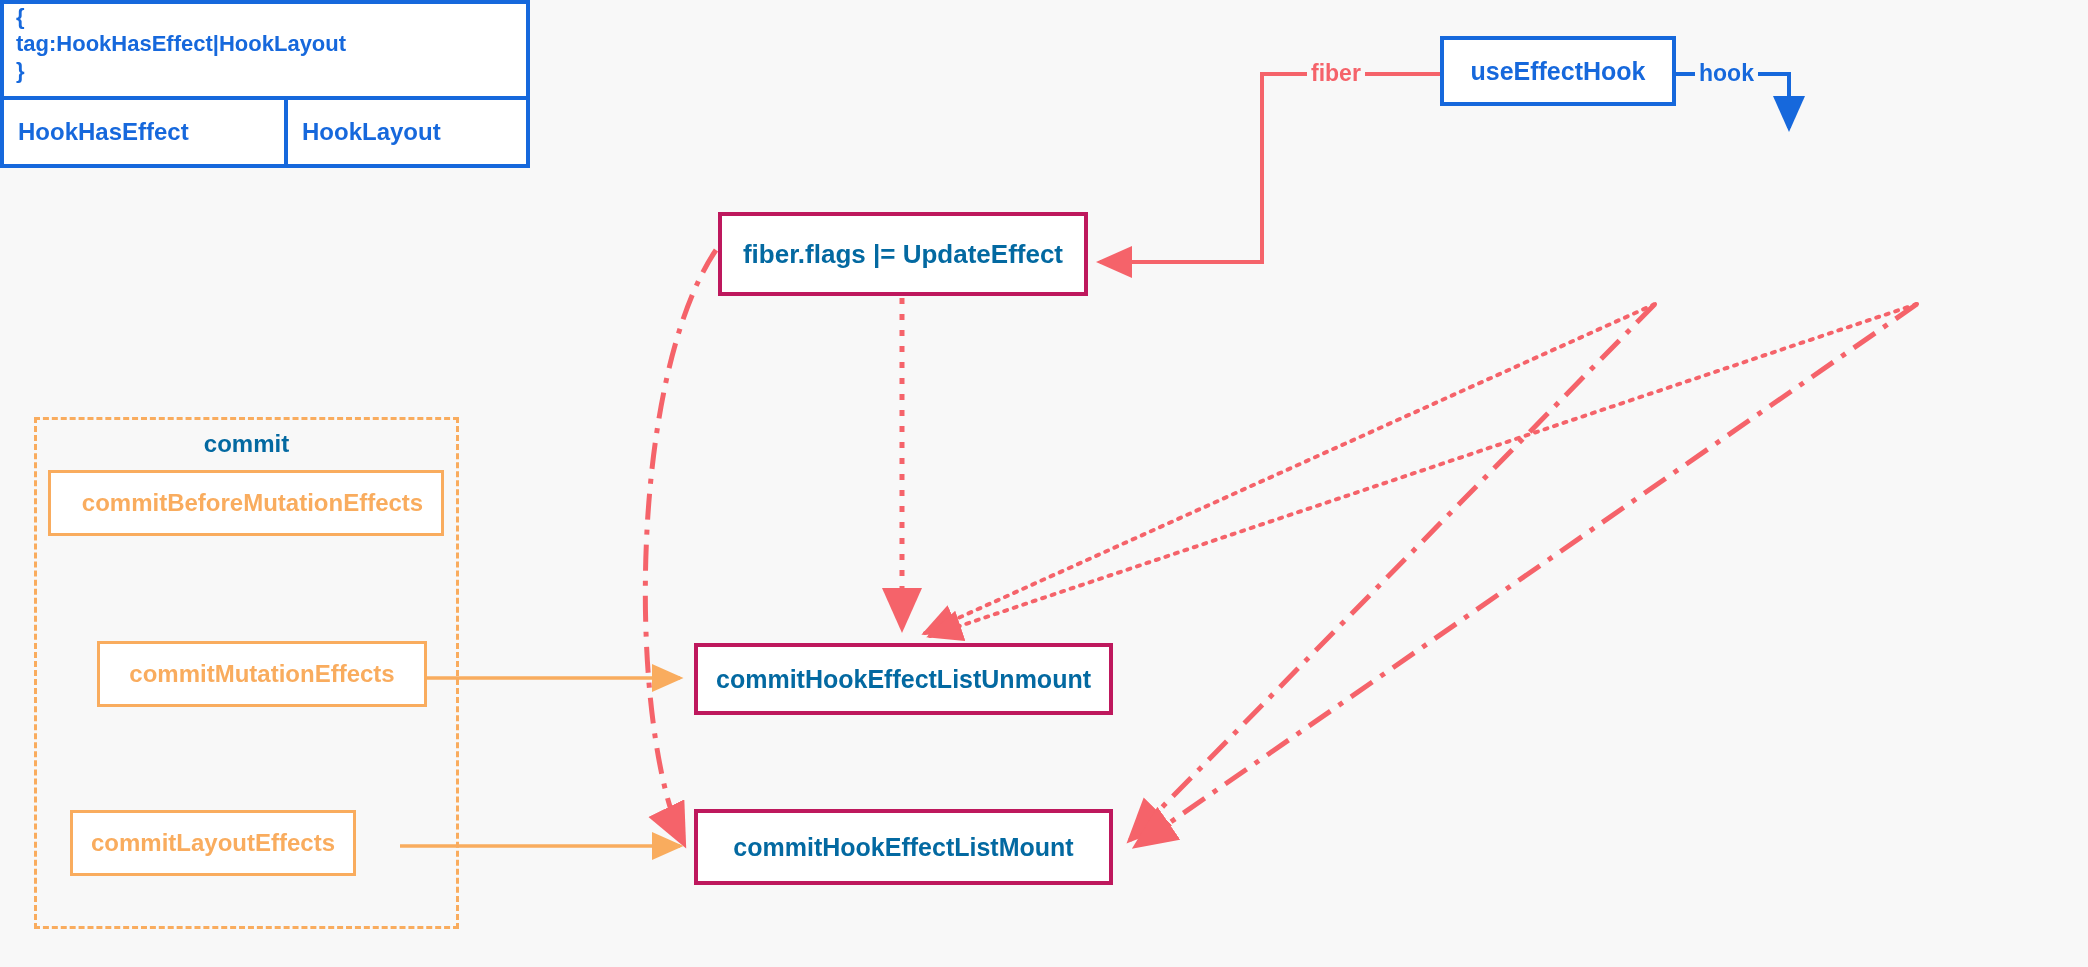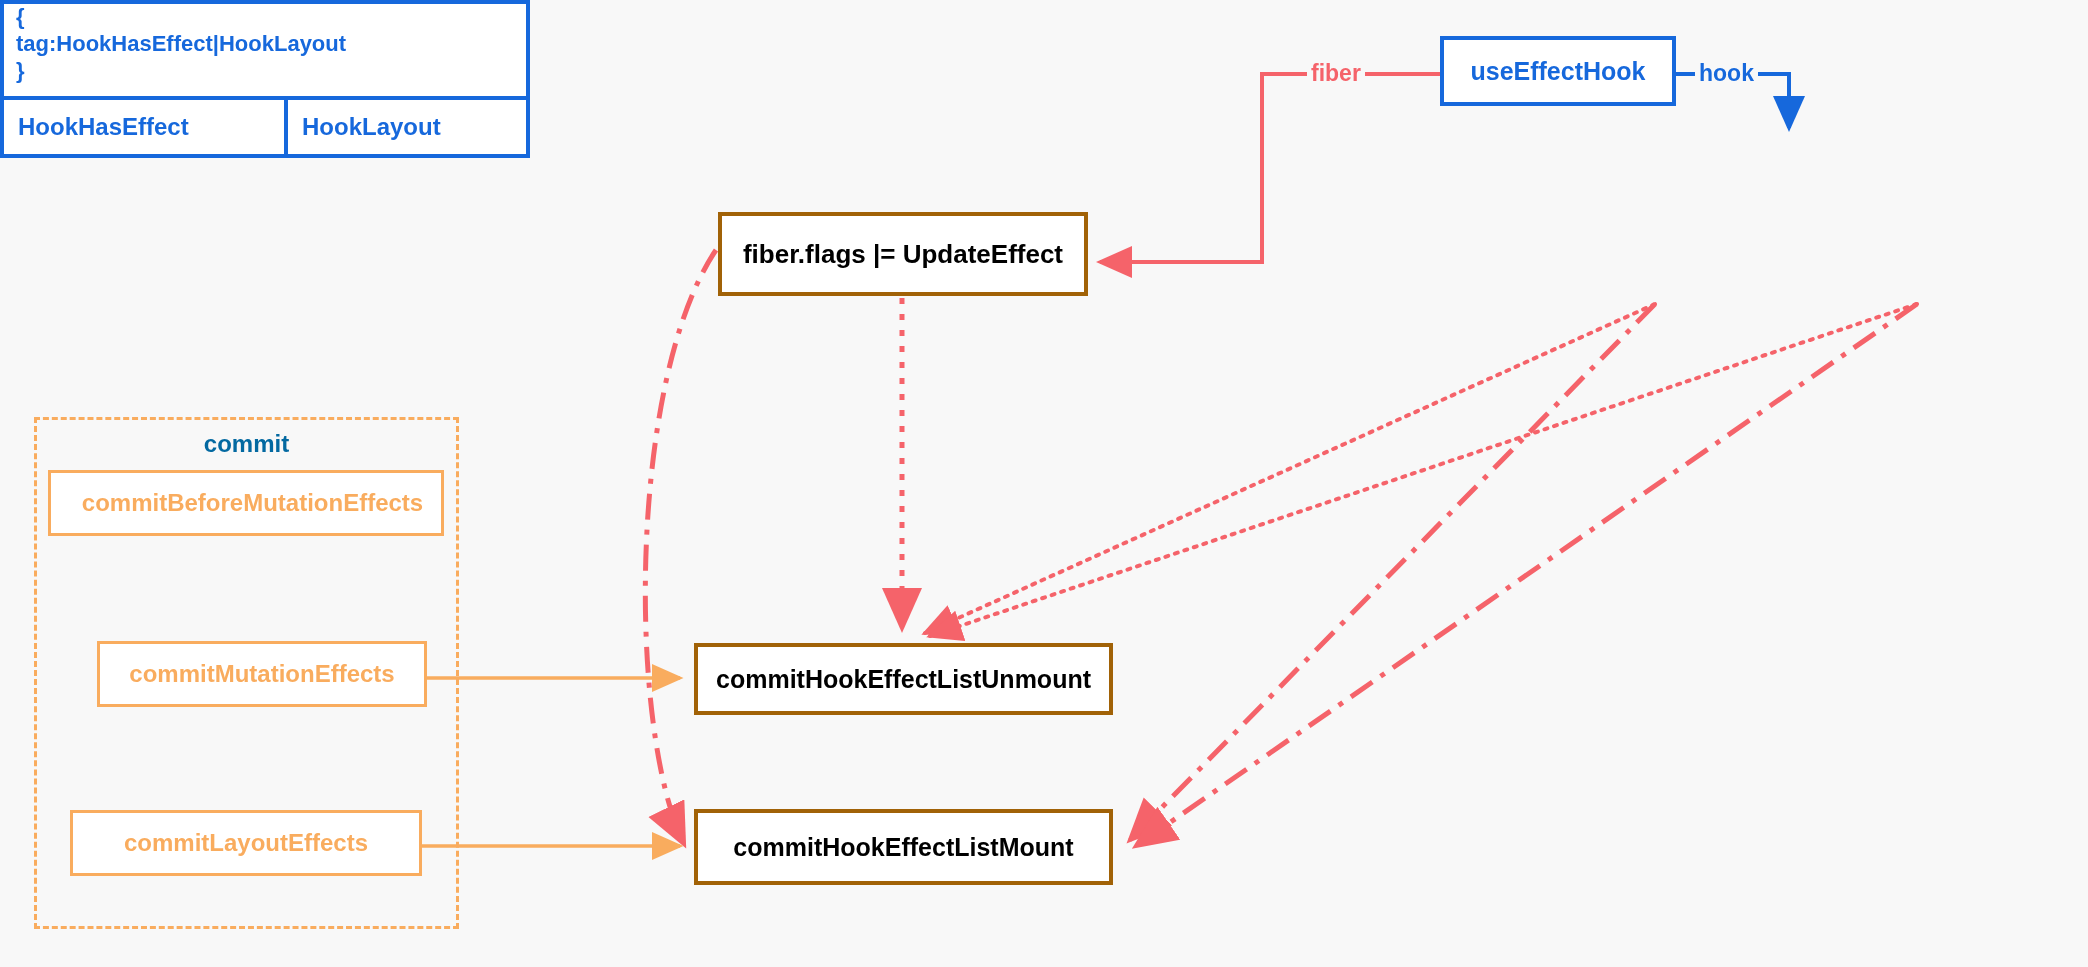--- a/index.html
+++ b/index.html
@@ -21,44 +21,44 @@
     font-weight:bold;
     white-space:nowrap;
   }
   
   .blue{border:4px solid #1668dc;color:#1668dc;}
   #use-effect-hook{left:1440px;top:36px;width:236px;height:70px;justify-content:center;font-size:25px;text-align:right;}
   #hook-object{left:1522px;top:142px;width:530px;height:100px;border:4px solid #1668dc;background:#fff;
       color:#1668dc;display:block;padding:0;box-sizing:border-box;}
   .code-line{font-size:22px;font-weight:bold;line-height:1.22;padding-left:12px;}
   .code-line.indent{}
-  #hook-flags{left:1522px;top:242px;width:530px;height:58px;border:4px solid #1668dc;border-top:none;
+  #hook-flags{left:1522px;top:242px;width:530px;height:68px;border:4px solid #1668dc;border-top:none;
       box-sizing:border-box;display:flex;background:#fff;}
   .flag-cell{flex:1;display:flex;align-items:center;padding-left:14px;color:#1668dc;font-size:24px;font-weight:bold;}
   .flag-cell + .flag-cell{border-left:4px solid #1668dc;margin-left:42px;}
 
   
-  .red{border:4px solid #a16207;color:#000000;}
+  .red{border:4px solid #be185d;color:#0369a1;}
   #fiber-flags-node{left:718px;top:212px;width:370px;height:84px;justify-content:center;font-size:26px;}
   #unmount-node{left:694px;top:643px;width:419px;height:72px;justify-content:center;font-size:25px;}
   #mount-node{left:694px;top:809px;width:419px;height:76px;justify-content:center;font-size:25px;}
 
   
   .orange{border:3px solid #f9ac5e;color:#f9ac5e;}
   #commit-group{
     position:absolute;left:34px;top:417px;width:425px;height:512px;
     border:3px dashed #f9ac5e;box-sizing:border-box;background:transparent;
   }
   #commit-title{
     position:absolute;left:34px;top:430px;width:425px;text-align:center;
     color:#0369a1;font-size:24px;font-weight:bold;
   }
   #before-mutation-node{left:48px;top:470px;width:396px;height:66px;justify-content:center;font-size:24px;padding-left:13px;}
   #mutation-node{left:70px;top:641px;width:330px;height:66px;justify-content:center;font-size:24px;margin-left:27px;}
-  #layout-node{left:70px;top:810px;width:352px;height:66px;justify-content:center;font-size:24px;}
+  #layout-node{left:70px;top:810px;width:286px;height:66px;justify-content:center;font-size:24px;}
 
   
   .edge-label{
     position:absolute;font-weight:bold;font-size:23px;
     background:#f8f8f8;padding:0 4px;line-height:1;
   }
   #fiber-label{left:1307px;top:62px;color:#f5636a;}
   #hook-label{left:1695px;top:62px;color:#1668dc;}
 </style>
 </head>

